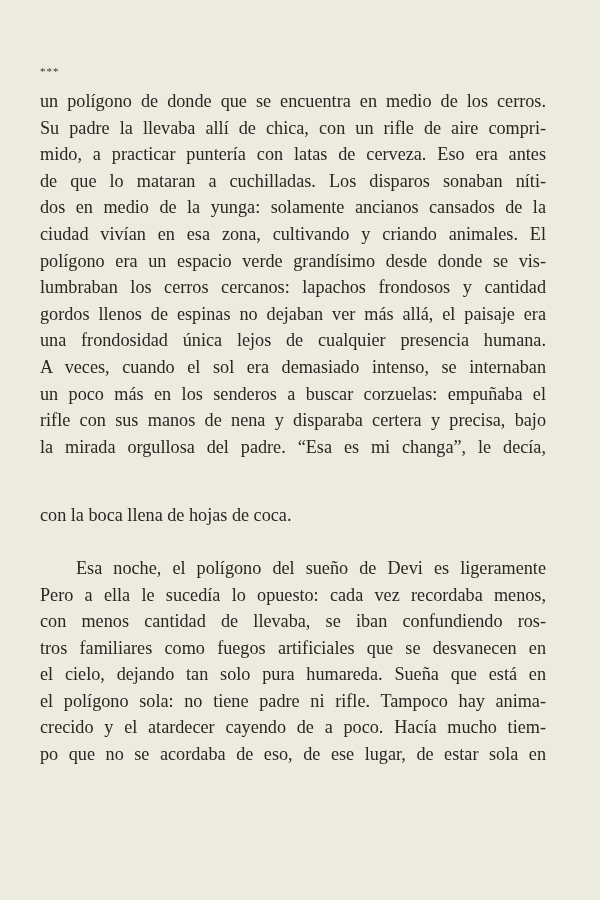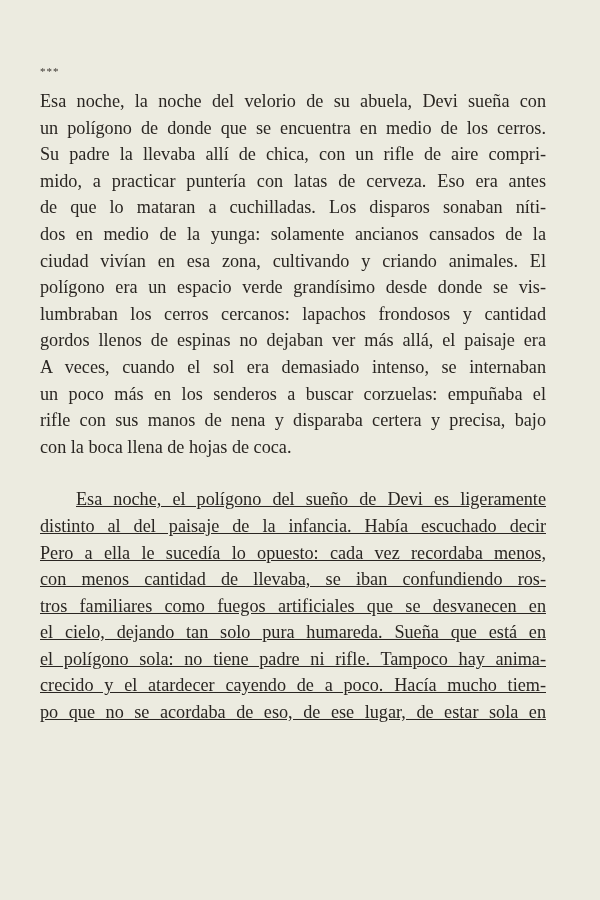--- a/index.html
+++ b/index.html
@@ -25,50 +25,50 @@
       color: #3a3530;
       height: 24px;
     }
     .line {
       display: block;
       white-space: nowrap;
       text-align: justify;
       text-align-last: justify;
       height: 26.6px;
     }
-    .line.last { text-align-last: left; }
-    .para2 { margin-top: 26px; text-decoration: underline; }
+    .line.last { text-align-last: left; margin-top: 42px; }
+    .para2 { margin-top: 26px; }
     .indent { padding-left: 36px; }
   </style>
 </head>
 <body>
 
 <div class="page">
   <div class="sep">***</div>
 
   <div class="para">
-    <span class="line">Esa noche, la noche del velorio de su abuela, Devi sueña con</span>
     <span class="line">un polígono de donde que se encuentra en medio de los cerros.</span>
     <span class="line">Su padre la llevaba allí de chica, con un rifle de aire compri-</span>
     <span class="line">mido, a practicar puntería con latas de cerveza. Eso era antes</span>
     <span class="line">de que lo mataran a cuchilladas. Los disparos sonaban níti-</span>
     <span class="line">dos en medio de la yunga: solamente ancianos cansados de la</span>
     <span class="line">ciudad vivían en esa zona, cultivando y criando animales. El</span>
     <span class="line">polígono era un espacio verde grandísimo desde donde se vis-</span>
     <span class="line">lumbraban los cerros cercanos: lapachos frondosos y cantidad</span>
     <span class="line">gordos llenos de espinas no dejaban ver más allá, el paisaje era</span>
+    <span class="line">una frondosidad única lejos de cualquier presencia humana.</span>
     <span class="line">A veces, cuando el sol era demasiado intenso, se internaban</span>
     <span class="line">un poco más en los senderos a buscar corzuelas: empuñaba el</span>
     <span class="line">rifle con sus manos de nena y disparaba certera y precisa, bajo</span>
+    <span class="line">la mirada orgullosa del padre. “Esa es mi changa”, le decía,</span>
     <span class="line last">con la boca llena de hojas de coca.</span>
   </div>
 
   <div class="para para2">
     <span class="line indent">Esa noche, el polígono del sueño de Devi es ligeramente</span>
-    <span class="line">distinto al del paisaje de la infancia. Había escuchado decir</span>
     <span class="line">Pero a ella le sucedía lo opuesto: cada vez recordaba menos,</span>
     <span class="line">con menos cantidad de llevaba, se iban confundiendo ros-</span>
     <span class="line">tros familiares como fuegos artificiales que se desvanecen en</span>
     <span class="line">el cielo, dejando tan solo pura humareda. Sueña que está en</span>
     <span class="line">el polígono sola: no tiene padre ni rifle. Tampoco hay anima-</span>
     <span class="line">crecido y el atardecer cayendo de a poco. Hacía mucho tiem-</span>
     <span class="line">po que no se acordaba de eso, de ese lugar, de estar sola en</span>
   </div>
 </div>
 

